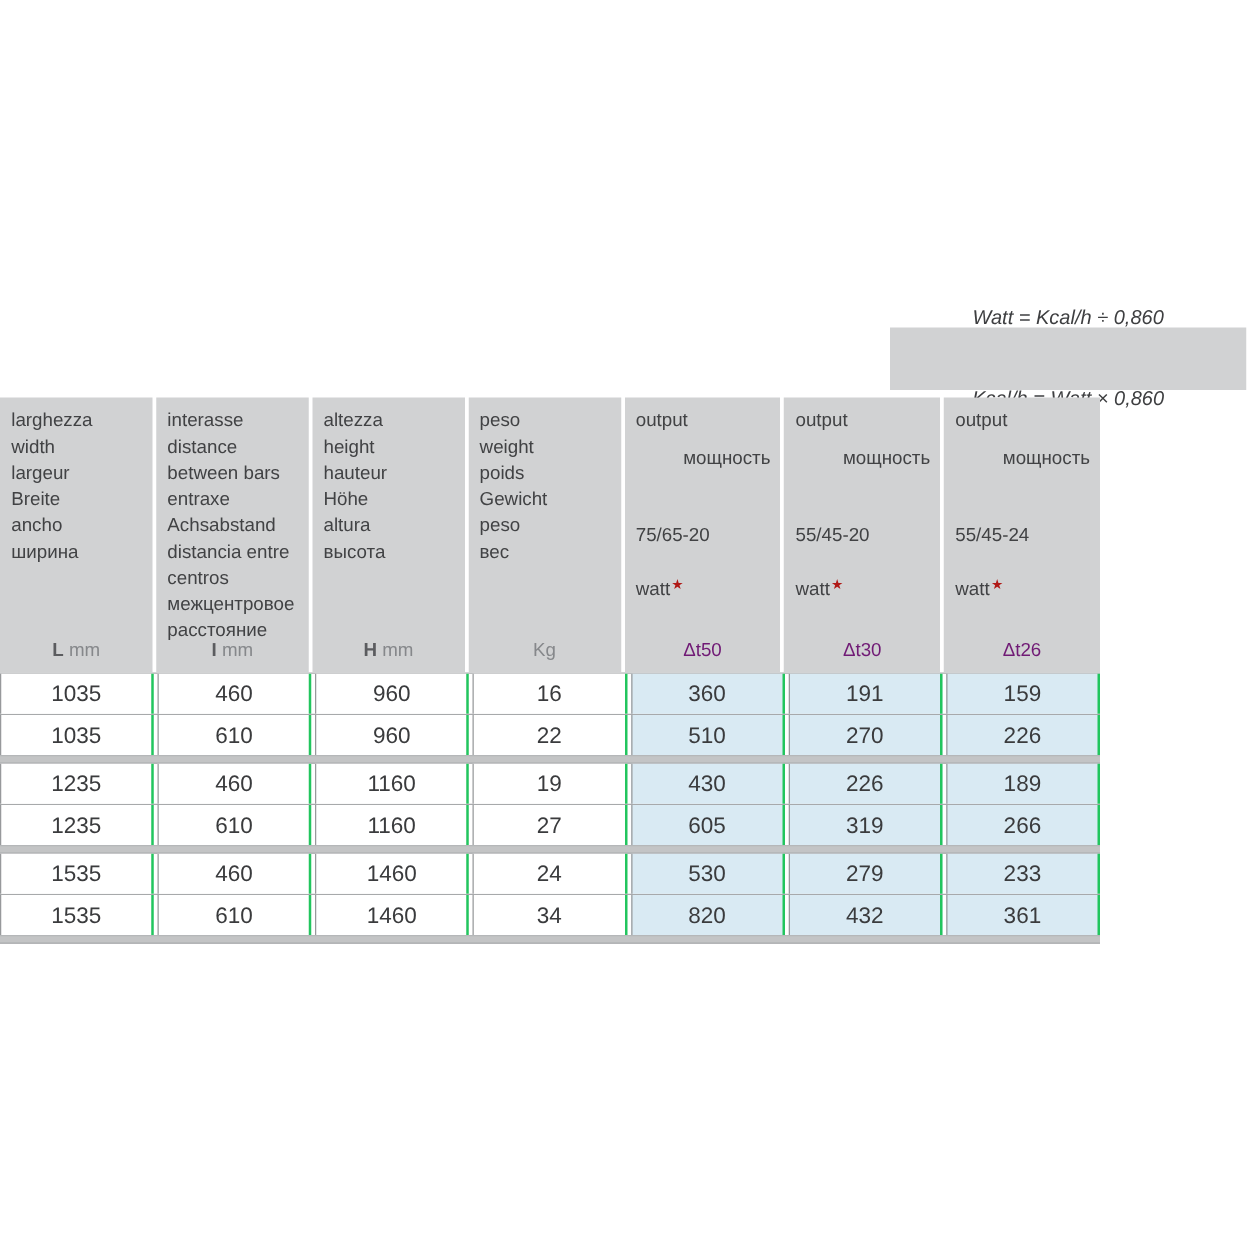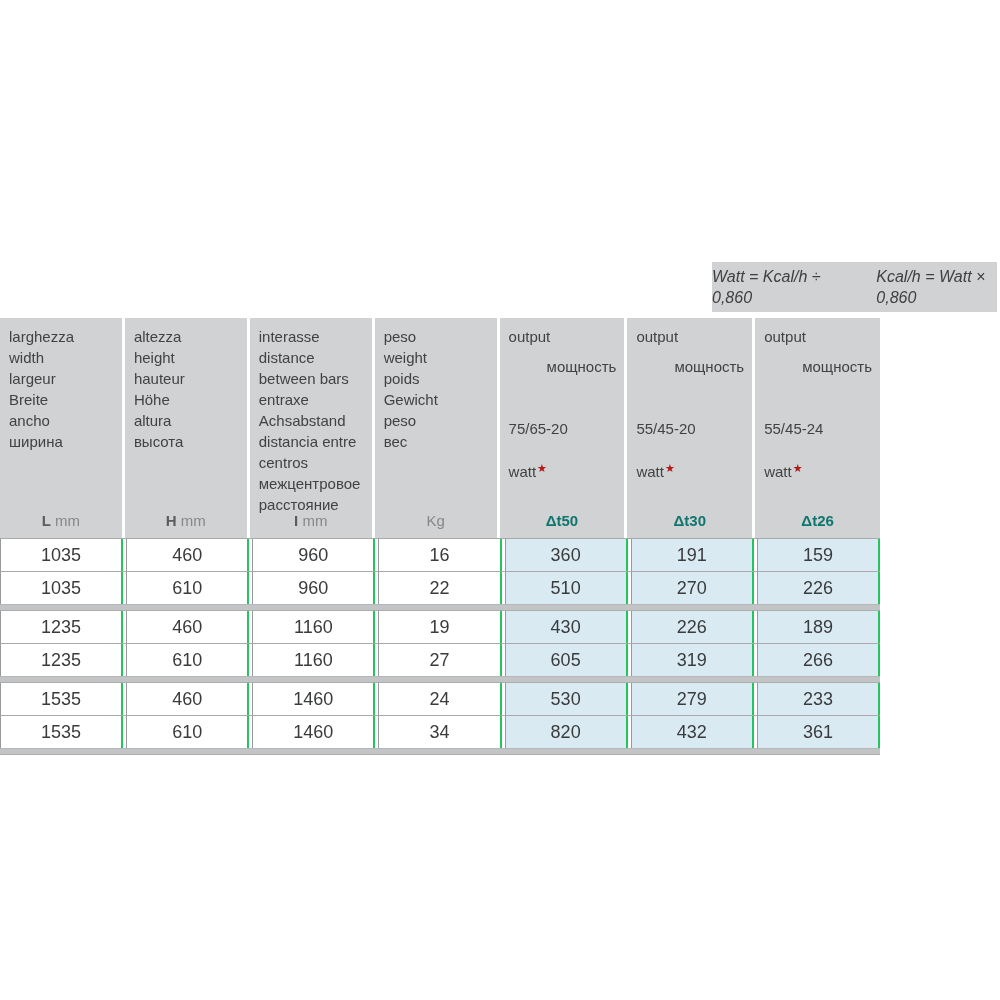--- a/index.html
+++ b/index.html
@@ -8,21 +8,21 @@
     width:1000px;height:1000px;
     background:#ffffff;
     font-family:"Liberation Sans", sans-serif;
     color:#3e3f41;
     overflow:hidden;
   }
   
   .formula-box{
     position:absolute;left:712px;top:262px;width:285px;height:50px;
     background:#d1d2d3;
-    display:flex;flex-direction:row;justify-content:center;align-items:center;
+    display:flex;flex-direction:column;justify-content:center;align-items:center;
     font-style:italic;font-size:16px;line-height:21px;color:#3e3f41;gap:44px;
   }
   
   .spec-table{position:absolute;left:0;top:318px;width:880px;}
   .grid7{display:grid;grid-template-columns:repeat(7,1fr);column-gap:3px;}
   .header-row{height:220px;}
   .hcell{
     position:relative;background:#d1d2d3;
     padding:8px 8px 0 9px;font-size:15px;line-height:21px;color:#414244;
     box-sizing:border-box;
@@ -30,21 +30,21 @@
   .hline{white-space:normal;}
   .out-ru{margin-top:9px;margin-left:38px;}
   .out-regime{margin-top:41px;}
   .out-watt{margin-top:22px;}
   .star{color:#b01916;font-size:11px;position:relative;top:-5px;margin-left:1px;}
   .unit{
     position:absolute;left:0;right:0;bottom:7px;text-align:center;
     font-size:15px;color:#86888b;
   }
   .unit-b{font-weight:bold;color:#5b5c5f;}
-  .delta{color:#0f766e;font-weight:bold;}
+  .delta{color:#701a75;}
   
   .tbody{border-top:1px solid #a7a9ab;}
   .trow{height:32px;}
   .trow.thin-top{border-top:1px solid #a7a9ab;}
   .cell{
     background:#ffffff;
     border-left:1px solid #97999b;border-right:2px solid #22c55e;
     display:flex;align-items:center;justify-content:center;
     font-size:18px;color:#3a3b3d;box-sizing:border-box;
   }
@@ -72,37 +72,37 @@
         <div class="hline">larghezza</div>
         <div class="hline">width</div>
         <div class="hline">largeur</div>
         <div class="hline">Breite</div>
         <div class="hline">ancho</div>
         <div class="hline">ширина</div>
         <div class="unit"><span class="unit-b">L</span> <span>mm</span></div>
       </div>
 
       <div class="hcell">
+        <div class="hline">interasse</div>
+        <div class="hline">distance between bars</div>
+        <div class="hline">entraxe</div>
+        <div class="hline">Achsabstand</div>
+        <div class="hline">distancia entre centros</div>
+        <div class="hline">межцентровое расстояние</div>
+        <div class="unit"><span class="unit-b">I</span> <span>mm</span></div>
+      </div>
+
+      <div class="hcell">
         <div class="hline">altezza</div>
         <div class="hline">height</div>
         <div class="hline">hauteur</div>
         <div class="hline">Höhe</div>
         <div class="hline">altura</div>
         <div class="hline">высота</div>
         <div class="unit"><span class="unit-b">H</span> <span>mm</span></div>
-      </div>
-
-      <div class="hcell">
-        <div class="hline">interasse</div>
-        <div class="hline">distance between bars</div>
-        <div class="hline">entraxe</div>
-        <div class="hline">Achsabstand</div>
-        <div class="hline">distancia entre centros</div>
-        <div class="hline">межцентровое расстояние</div>
-        <div class="unit"><span class="unit-b">I</span> <span>mm</span></div>
       </div>
 
       <div class="hcell">
         <div class="hline">peso</div>
         <div class="hline">weight</div>
         <div class="hline">poids</div>
         <div class="hline">Gewicht</div>
         <div class="hline">peso</div>
         <div class="hline">вес</div>
         <div class="unit"><span>Kg</span></div>

